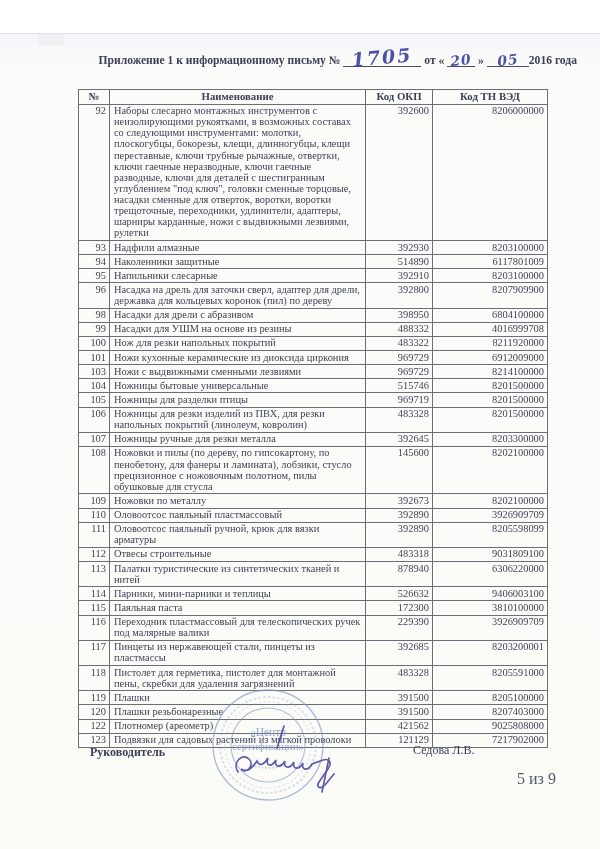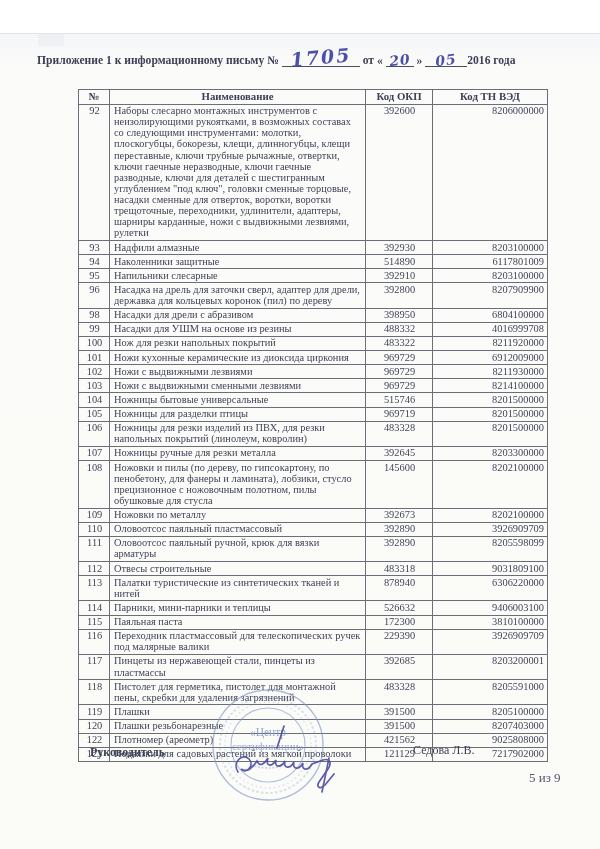--- a/index.html
+++ b/index.html
@@ -14,21 +14,21 @@
     position:absolute;top:33px;left:0;width:600px;height:816px;
     background:linear-gradient(180deg,#f5f6f9 0px,#fbfbf9 34px,#fbfbf8 100%);
     border-top:1px solid #e1e2e8;
   }
   .page .corner-shade{position:absolute;left:38px;top:0;width:26px;height:12px;background:#e9ebee;opacity:.55;}
 
   
   .header-line{
     position:absolute;top:20px;left:37px;width:540px;
     font-weight:bold;font-size:11.6px;color:#3d4056;
-    white-space:nowrap;text-align:left;
+    white-space:nowrap;text-align:right;
   }
   .blank{display:inline-block;border-bottom:1px solid #4a4d62;position:relative;height:12px;vertical-align:bottom;}
   .blank-num{width:78px;}
   .blank-day{width:28px;}
   .blank-month{width:42px;}
   .hw{
     position:absolute;left:50%;bottom:-2px;
     font-family:"DejaVu Serif", serif;font-style:italic;font-weight:bold;
     color:#3d42a2;opacity:.92;letter-spacing:2px;
   }
@@ -41,28 +41,28 @@
     border-collapse:collapse;table-layout:fixed;
     font-size:10.4px;line-height:1.07;color:#41445a;
   }
   table.doc th{
     border:1px solid #6d6d7a;font-size:10.8px;font-weight:bold;
     padding:1px 2px;text-align:center;color:#3d4056;
   }
   table.doc td{
     border:1px solid #6d6d7a;padding:0.5px 3px 1.5px 4px;vertical-align:top;
   }
-  td.col-num{text-align:center;padding-left:1px;padding-right:1px;}
-  td.col-okp{text-align:center;}
+  td.col-num{text-align:right;padding-left:1px;padding-right:1px;}
+  td.col-okp{text-align:right;}
   td.col-tnved{text-align:right;padding-right:7px;margin-left:30px;}
 
   
   .footer-role{position:absolute;left:90px;top:711px;font-weight:bold;font-size:12px;color:#3d4056;font-family:Liberation Serif, serif;}
   .footer-name{position:absolute;left:413px;top:709px;font-weight:normal;font-size:12px;color:#3d4056;}
-  .footer-page{position:absolute;left:529px;top:736px;font-size:13px;color:#55586b;}
+  .footer-page{position:absolute;left:517px;top:736px;font-size:16px;color:#55586b;}
 
   .stamp{position:absolute;left:193px;top:636px;width:150px;height:150px;}
   .signature{position:absolute;left:228px;top:686px;width:130px;height:86px;}
 </style>
 </head>
 <body>
 
 <div class="scan-top"></div>
 
 <div class="page">
@@ -141,26 +141,20 @@
           <td class="col-okp">483322</td>
           <td class="col-tnved">8211920000</td>
         </tr>
         <tr>
           <td class="col-num">101</td>
           <td class="col-name">Ножи кухонные керамические из диоксида циркония</td>
           <td class="col-okp">969729</td>
           <td class="col-tnved">6912009000</td>
         </tr>
         <tr>
-          <td class="col-num">102</td>
-          <td class="col-name">Ножи с выдвижными лезвиями</td>
-          <td class="col-okp">969729</td>
-          <td class="col-tnved">8211930000</td>
-        </tr>
-        <tr>
           <td class="col-num">103</td>
           <td class="col-name">Ножи с выдвижными сменными лезвиями</td>
           <td class="col-okp">969729</td>
           <td class="col-tnved">8214100000</td>
         </tr>
         <tr>
           <td class="col-num">104</td>
           <td class="col-name">Ножницы бытовые универсальные</td>
           <td class="col-okp">515746</td>
           <td class="col-tnved">8201500000</td>

